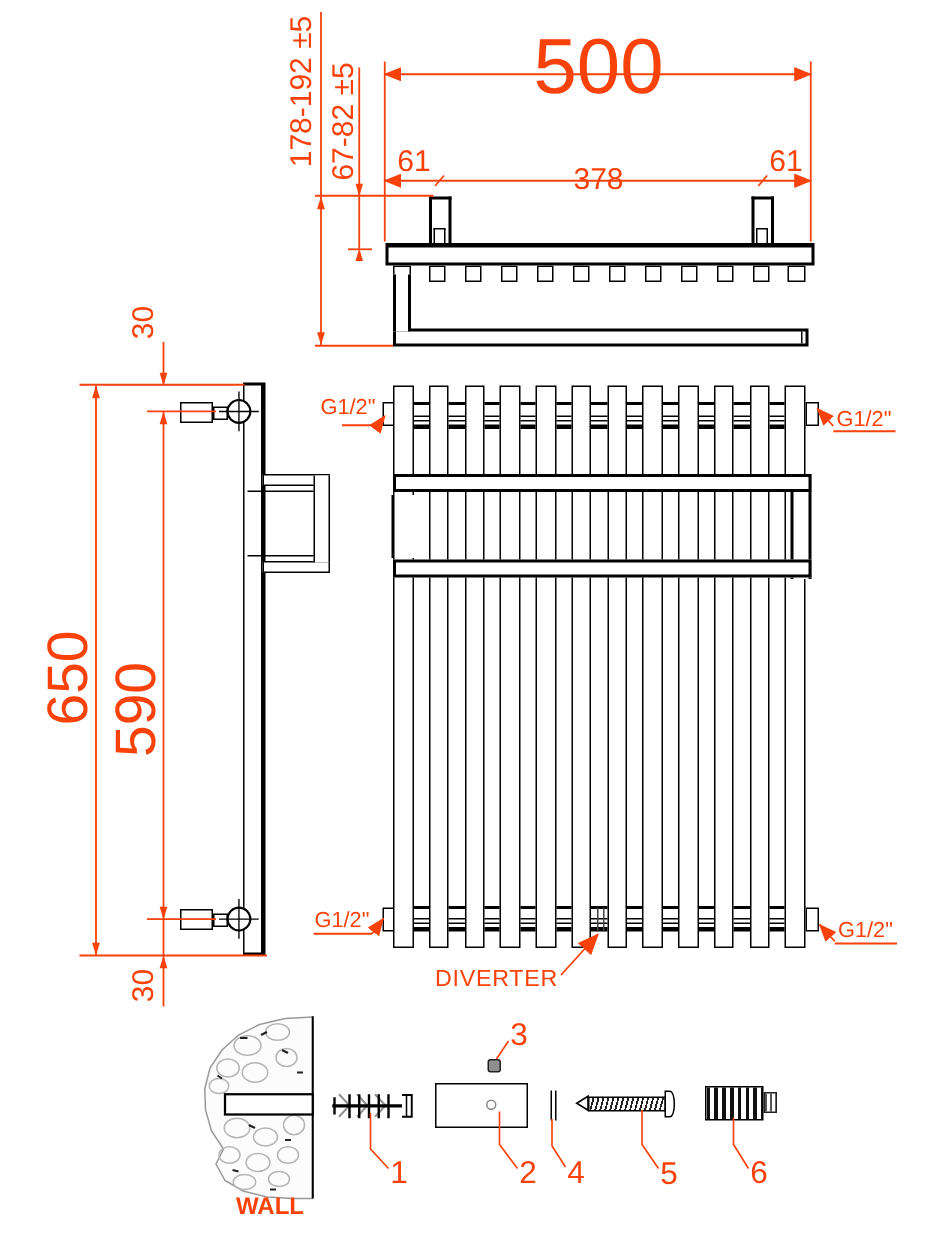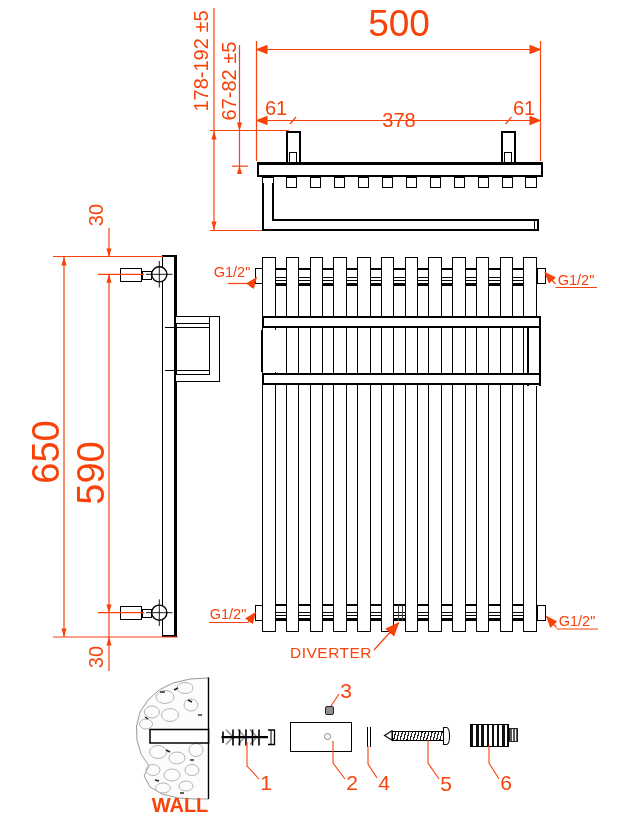--- a/index.html
+++ b/index.html
@@ -113,39 +113,39 @@
               border-left:1.6px solid #000;border-right:1.6px solid #000;"></div>
   <div class="abs z1" style="left:391.5px;top:730.5px;width:52px;height:10px;border:1px solid #000;box-sizing:border-box;
               background:repeating-linear-gradient(105deg,#fff 0 2px,#222 2px 3.2px);"></div>
   <div class="abs z2" style="left:442.5px;top:726.5px;width:7.5px;height:18px;background:#fff;border:1.5px solid #000;
               border-radius:0 45% 45% 0;box-sizing:border-box;"></div>
   <div class="abs z1" style="left:469.5px;top:723.5px;width:39px;height:23px;border:1px solid #000;box-sizing:border-box;
               background:repeating-linear-gradient(90deg,#111 0 2.4px,#fff 2.4px 5.2px);"></div>
   <div class="abs z1" style="left:508.5px;top:728px;width:9.5px;height:14px;border:1px solid #222;box-sizing:border-box;
               background:repeating-linear-gradient(90deg,#555 0 1.6px,#fff 1.6px 3.2px);"></div>
 
-  <div class="dim ctr" style="left:399px;top:23px;font-size:37px;">500</div>
+  <div class="dim ctr" style="left:399px;top:45px;font-size:52px;">500</div>
   <div class="dim ctr" style="left:276px;top:108px;font-size:20px;">61</div>
   <div class="dim ctr" style="left:399px;top:120px;font-size:20px;">378</div>
   <div class="dim ctr" style="left:524px;top:108px;font-size:20px;">61</div>
   <div class="dim rot" style="left:201px;top:61px;font-size:20px;">178-192 ±5</div>
   <div class="dim rot" style="left:229px;top:81px;font-size:20px;">67-82 ±5</div>
 
   <div class="dim rot" style="left:46px;top:452px;font-size:38px;">650</div>
   <div class="dim rot" style="left:91px;top:473px;font-size:38px;">590</div>
   <div class="dim rot" style="left:96px;top:215px;font-size:20px;">30</div>
   <div class="dim rot" style="left:96px;top:657px;font-size:20px;">30</div>
 
   <div class="dim ctr" style="left:232px;top:272px;font-size:14.5px;">G1/2"</div>
   <div class="dim ctr" style="left:576px;top:280px;font-size:14.5px;">G1/2"</div>
   <div class="dim ctr" style="left:228px;top:614px;font-size:14.5px;">G1/2"</div>
   <div class="dim ctr" style="left:577px;top:621px;font-size:14.5px;">G1/2"</div>
   <div class="dim ctr" style="left:331px;top:653px;font-size:15.5px;letter-spacing:0.5px;">DIVERTER</div>
 
-  <div class="dim ctr" style="left:180px;top:805px;font-size:20px;font-weight:600;">WALL</div>
+  <div class="dim ctr" style="left:180px;top:805px;font-size:16px;font-weight:600;">WALL</div>
   <div class="dim ctr" style="left:266px;top:782px;font-size:21px;">1</div>
   <div class="dim ctr" style="left:352px;top:782px;font-size:21px;">2</div>
   <div class="dim ctr" style="left:346px;top:690px;font-size:21px;">3</div>
   <div class="dim ctr" style="left:384px;top:782px;font-size:21px;">4</div>
   <div class="dim ctr" style="left:446px;top:783px;font-size:21px;">5</div>
   <div class="dim ctr" style="left:506px;top:782px;font-size:21px;">6</div>
 
   <svg class="overlay" width="626" height="837" viewBox="0 0 626 837">
     <defs>
       <marker id="ar" viewBox="0 0 10 8" refX="9.2" refY="4" markerWidth="10" markerHeight="8" orient="auto-start-reverse">

